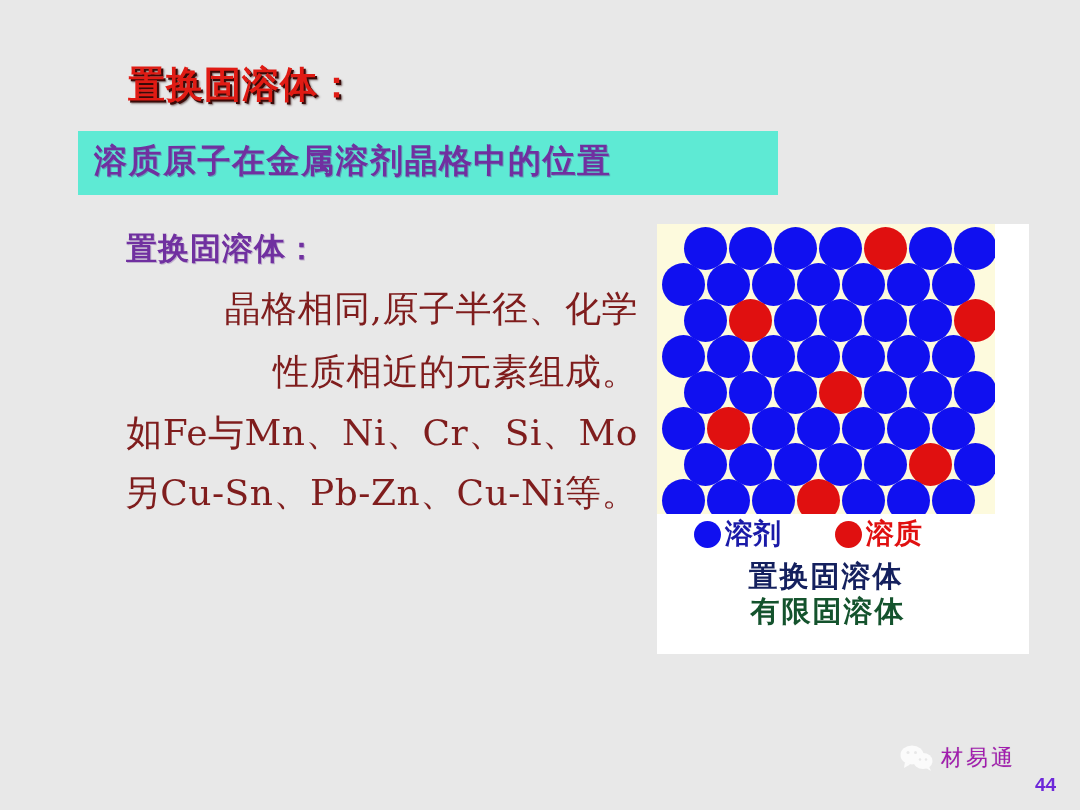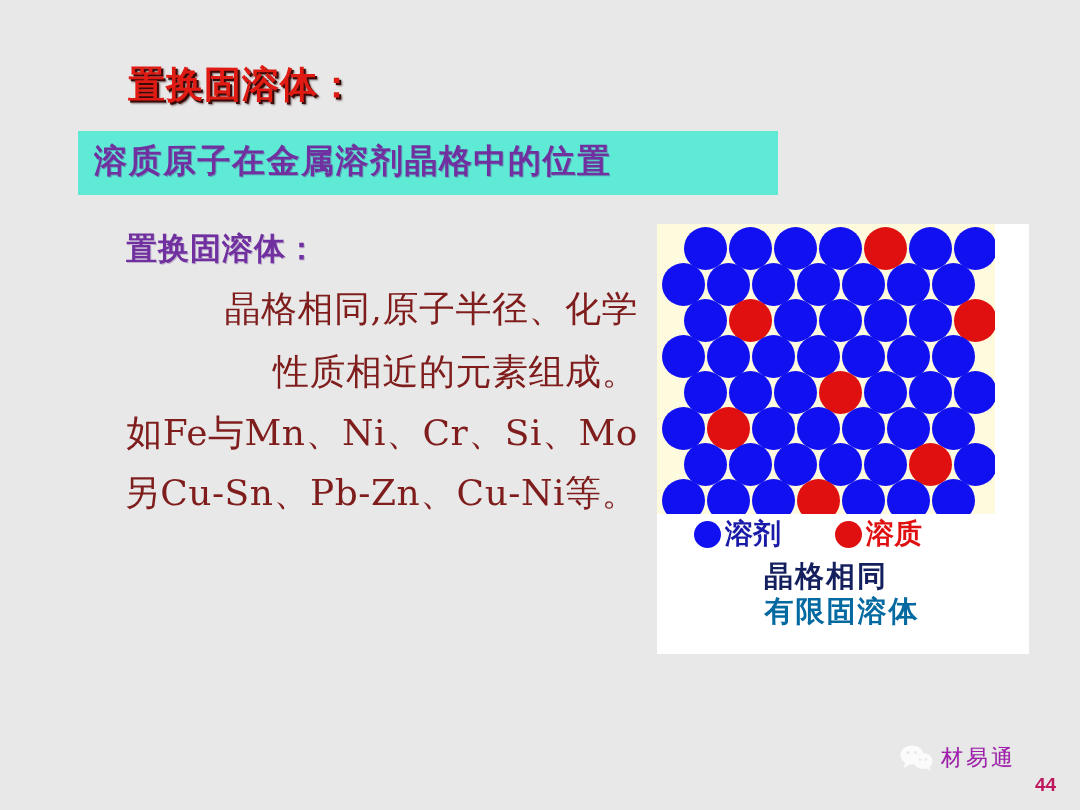--- a/index.html
+++ b/index.html
@@ -166,21 +166,21 @@
     width: 338px;
     text-align: center;
     font-family: "DejaVu Serif", "Liberation Serif", serif;
     font-size: 29px;
     font-weight: bold;
     letter-spacing: 2px;
     line-height: 1.12;
     white-space: nowrap;
   }
   .caption.c1 { left: 0; top: 336px; color: #14205e; }
-  .caption.c2 { left: 16px; top: 371px; color: #0369a1; }
+  .caption.c2 { left: 2px; top: 371px; color: #14532d; }
 
   
   .watermark {
     position: absolute;
     left: 900px;
     top: 745px;
     display: flex;
     align-items: center;
     gap: 7px;
   }
@@ -193,21 +193,21 @@
     text-shadow: 0 0 1px rgba(180,180,180,0.85);
     line-height: 1;
   }
   .page-no {
     position: absolute;
     left: 1035px;
     top: 775px;
     font-family: "Liberation Sans", "DejaVu Sans", sans-serif;
     font-size: 19px;
     font-weight: bold;
-    color: #be185d;
+    color: #6d28d9;
     line-height: 1;
   }
 </style>
 </head>
 <body>
 
 <div class="slide">
 
   <div class="title">置换固溶体：</div>
 
@@ -288,21 +288,21 @@
       <div class="legend-item solvent-item">
         <span class="legend-dot blue"></span>
         <span class="legend-label blue">溶剂</span>
       </div>
       <div class="legend-item solute-item">
         <span class="legend-dot red"></span>
         <span class="legend-label red">溶质</span>
       </div>
     </div>
 
-    <div class="caption c1">晶格相同</div>
+    <div class="caption c1">置换固溶体</div>
     <div class="caption c2">有限固溶体</div>
   </div>
 
   <div class="watermark">
     <span>
       <svg class="wechat-icon" viewBox="0 0 34 26" aria-hidden="true">
         <ellipse cx="12" cy="10" rx="11.5" ry="9.5" fill="#fbfbfb"></ellipse>
         <polygon points="5,17 4,23 10,19.5" fill="#fbfbfb"></polygon>
         <circle cx="8" cy="7.5" r="1.5" fill="#e8e8e8"></circle>
         <circle cx="15.5" cy="7.5" r="1.5" fill="#e8e8e8"></circle>

